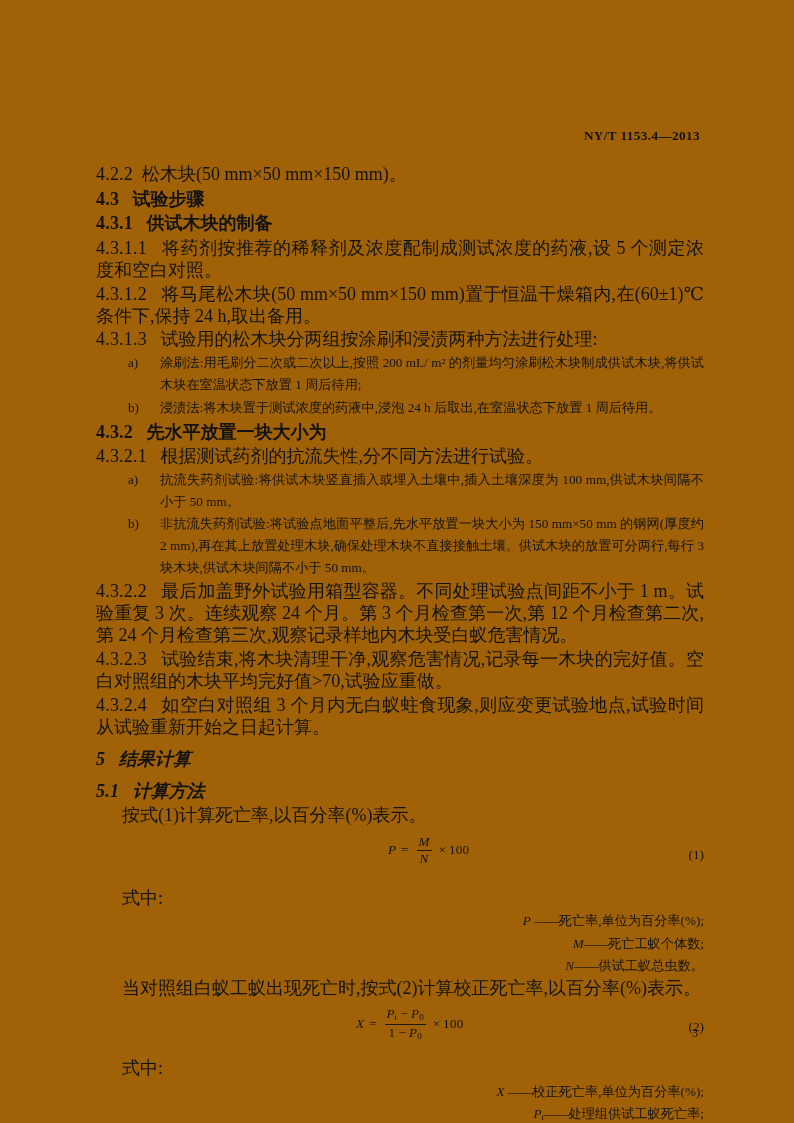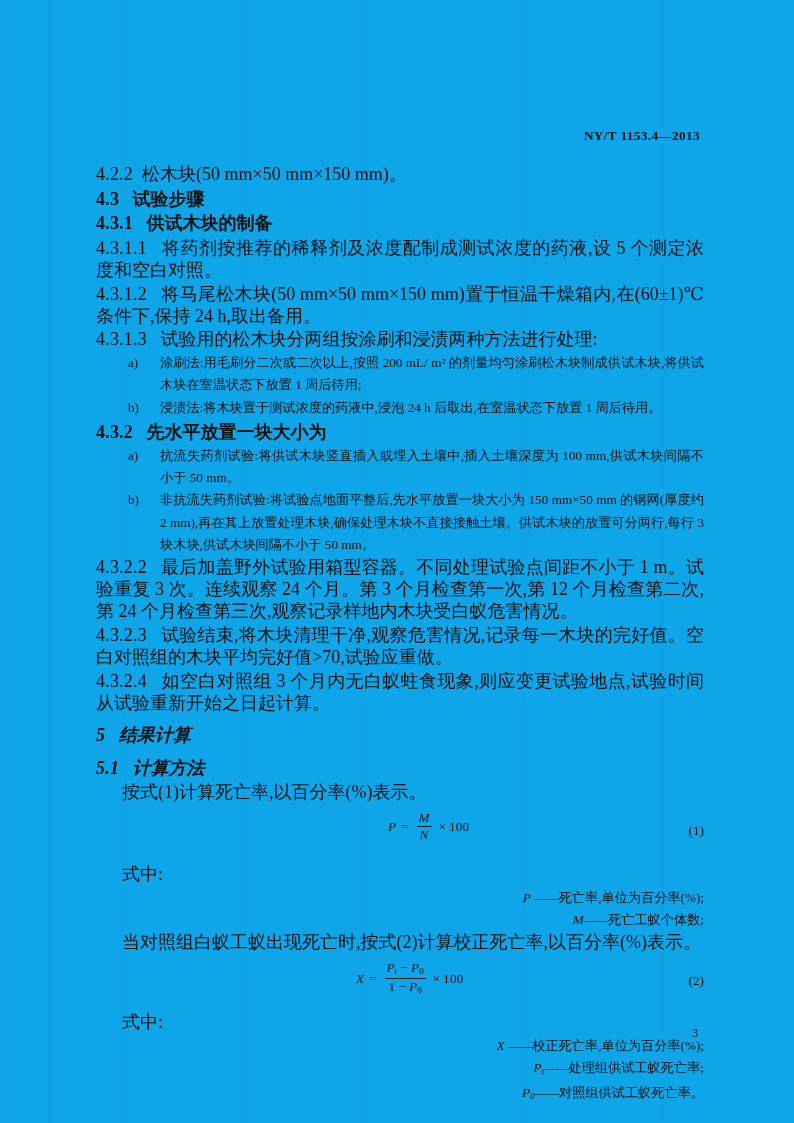--- a/index.html
+++ b/index.html
@@ -4,21 +4,21 @@
 <style>
   html, body {
     margin: 0;
     padding: 0;
     background: #8a8a8a;
   }
   .page {
     position: relative;
     width: 794px;
     height: 1123px;
-    background: #0ea5e9;
+    background: #a16207;
     overflow: hidden;
     font-family: "Liberation Serif", "DejaVu Serif", serif;
     color: #121212;
     box-sizing: border-box;
   }
   
   .scan-noise {
     position: absolute;
     inset: 0;
     pointer-events: none;
@@ -215,20 +215,23 @@
     </p>
 
     <p class="list-item">
       <span class="marker">b)</span><span>浸渍法:将木块置于测试浓度的药液中,浸泡 24 h 后取出,在室温状态下放置 1 周后待用。</span>
     </p>
 
     <p class="blk heading">
       <span class="num">4.3.2</span>&nbsp;&nbsp;&nbsp;<span>先水平放置一块大小为</span>
     </p>
 
+    <p class="blk">
+      <span class="num">4.3.2.1</span>&nbsp;&nbsp;&nbsp;<span>根据测试药剂的抗流失性,分不同方法进行试验。</span>
+    </p>
 
     <p class="list-item">
       <span class="marker">a)</span><span>抗流失药剂试验:将供试木块竖直插入或埋入土壤中,插入土壤深度为 100 mm,供试木块间隔不小于 50 mm。</span>
     </p>
 
     <p class="list-item">
       <span class="marker">b)</span><span>非抗流失药剂试验:将试验点地面平整后,先水平放置一块大小为 150 mm×50 mm 的钢网(厚度约 2 mm),再在其上放置处理木块,确保处理木块不直接接触土壤。供试木块的放置可分两行,每行 3 块木块,供试木块间隔不小于 50 mm。</span>
     </p>
 
     <p class="blk">
@@ -272,20 +275,23 @@
     </div>
 
     <p class="blk indent-block" style="margin-top:8px;">式中:</p>
     <div class="sym-line">
       <span class="sym">P</span>
       <span class="dash">——</span><span>死亡率,单位为百分率(%);</span>
     </div>
     <div class="sym-line">
       <span class="sym">M</span><span class="dash">——</span><span>死亡工蚁个体数;</span>
     </div>
+    <div class="sym-line">
+      <span class="sym">N</span><span class="dash">——</span><span>供试工蚁总虫数。</span>
+    </div>
 
     <p class="blk indent-block">当对照组白蚁工蚁出现死亡时,按式(2)计算校正死亡率,以百分率(%)表示。</p>
 
     <div class="formula-row">
       <div class="dotfill" style="left:390px; right:44px;">
         
       </div>
       <div class="formula-center" style="left:260px; transform:none;">
         <var>X</var>
         <span style="margin:0 5px;">=</span>

